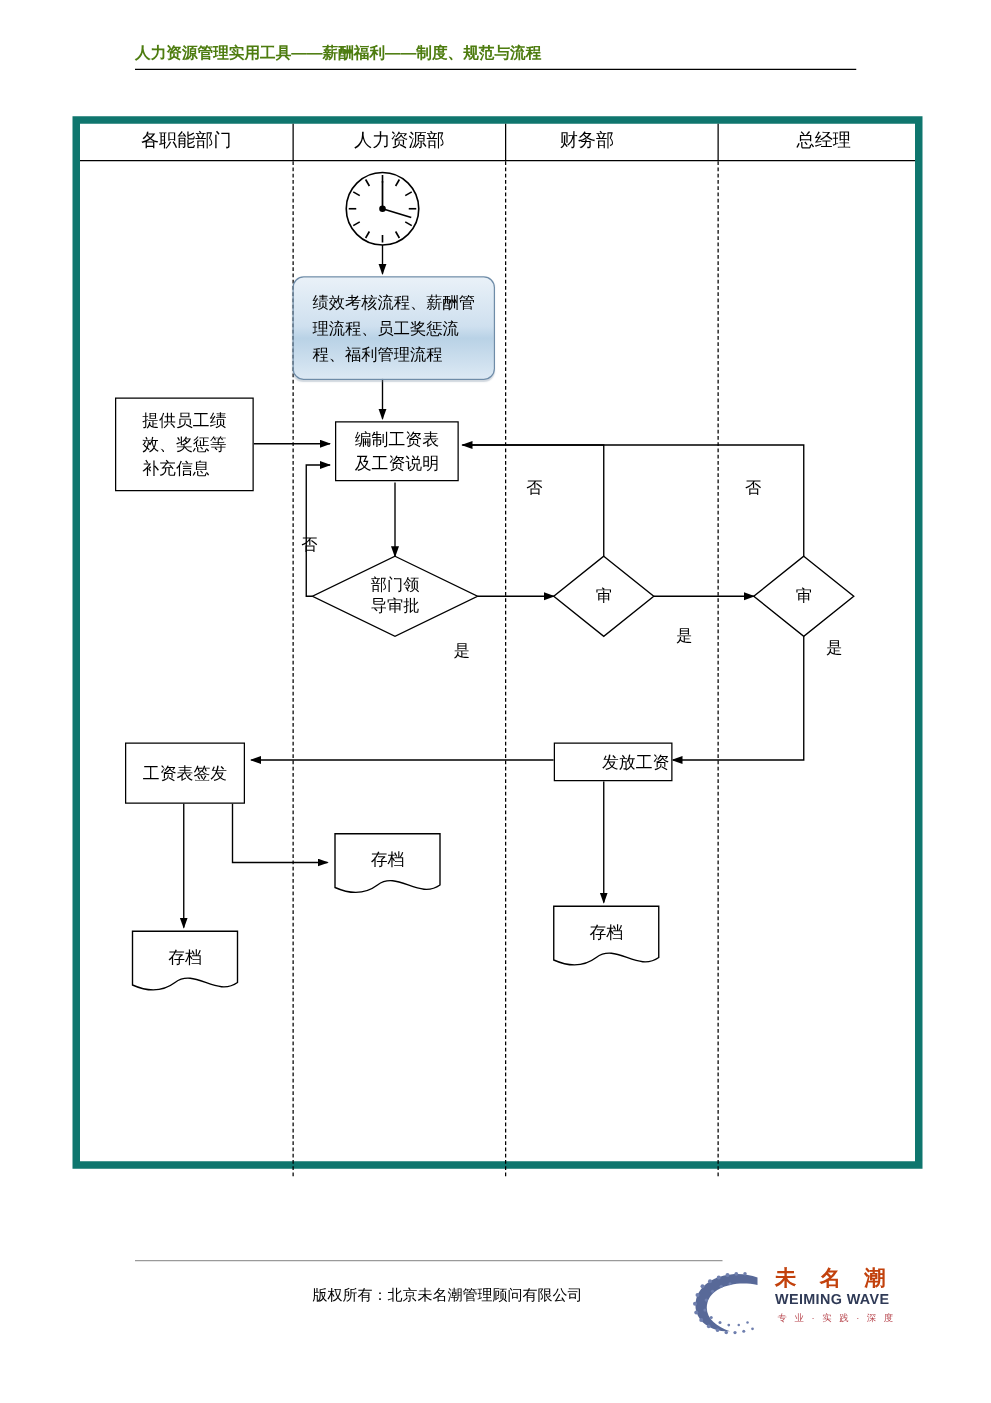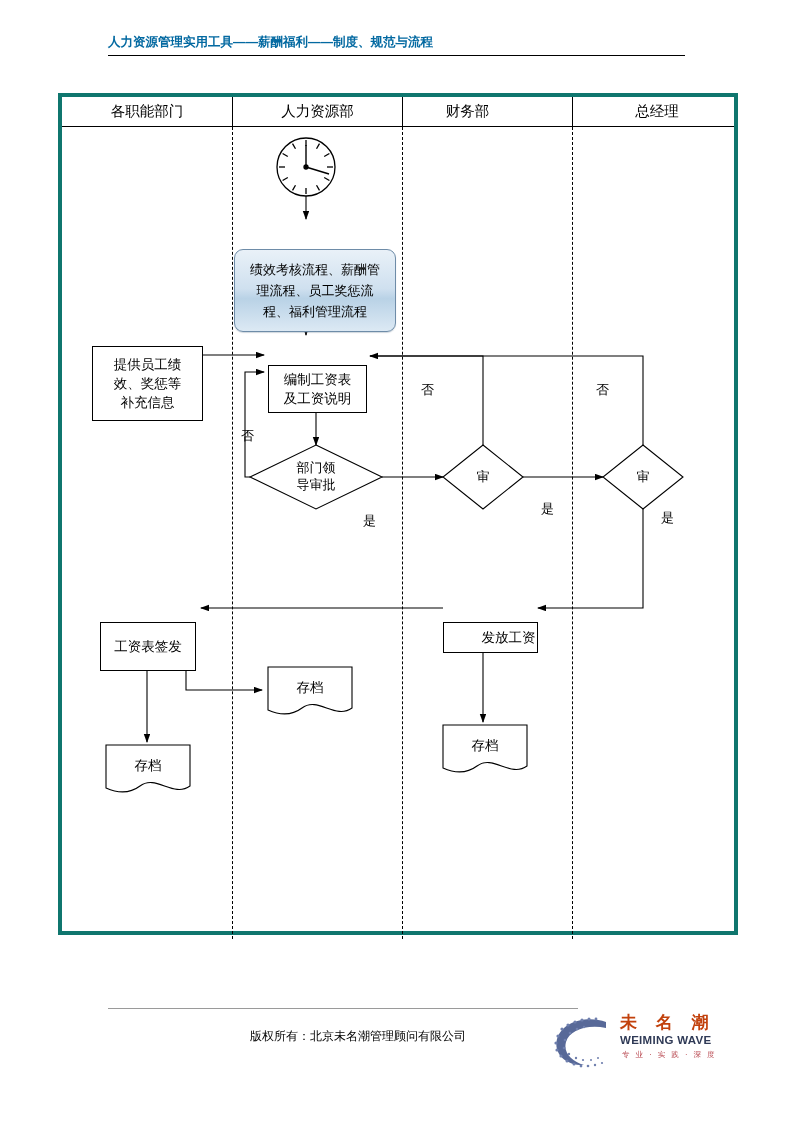--- a/index.html
+++ b/index.html
@@ -24,40 +24,40 @@
   
   .doc-header {
     position: absolute;
     left: 108px;
     top: 34px;
     width: 570px;
     font-size: 12.5px;
     font-weight: bold;
     font-family: "Liberation Sans", "DejaVu Sans", sans-serif;
     letter-spacing: 0px;
-    color: #0369a1;
+    color: #4d7c0f;
     padding-bottom: 4px;
   }
   .header-rule {
     position: absolute;
     left: 108px;
     top: 55px;
     width: 577px;
     height: 1px;
     background: #000;
   }
 
   
   .lane-table {
     position: absolute;
     left: 58px;
     top: 93px;
     width: 680px;
     height: 842px;
-    border: 4px solid #0f766e;
+    border: 6px solid #0f766e;
     box-sizing: border-box;
   }
   .lane-head {
     position: absolute;
     left: 0; top: 0;
     width: 100%;
     height: 30px;
     border-bottom: 1px solid #000;
     box-sizing: border-box;
   }
@@ -94,25 +94,24 @@
   }
   .canvas svg { display: block; }
 
   
   .node {
     position: absolute;
     box-sizing: border-box;
     display: flex;
     align-items: center;
     justify-content: center;
-    text-align: center;
+    text-align: left;
     font-size: 13.5px;
     line-height: 19px;
     font-family: "Liberation Serif", "DejaVu Serif", serif;
-    margin-top: 28px;
   }
   .rect-node {
     border: 1px solid #000;
     background: #fff;
   }
   .round-node {
     border: 1px solid #6e8ca8;
     border-radius: 9px;
     background: linear-gradient(to bottom, #e9f1f8 0%, #cfe0ef 48%, #b9d2e6 60%, #dce9f4 100%);
     font-size: 13px;

